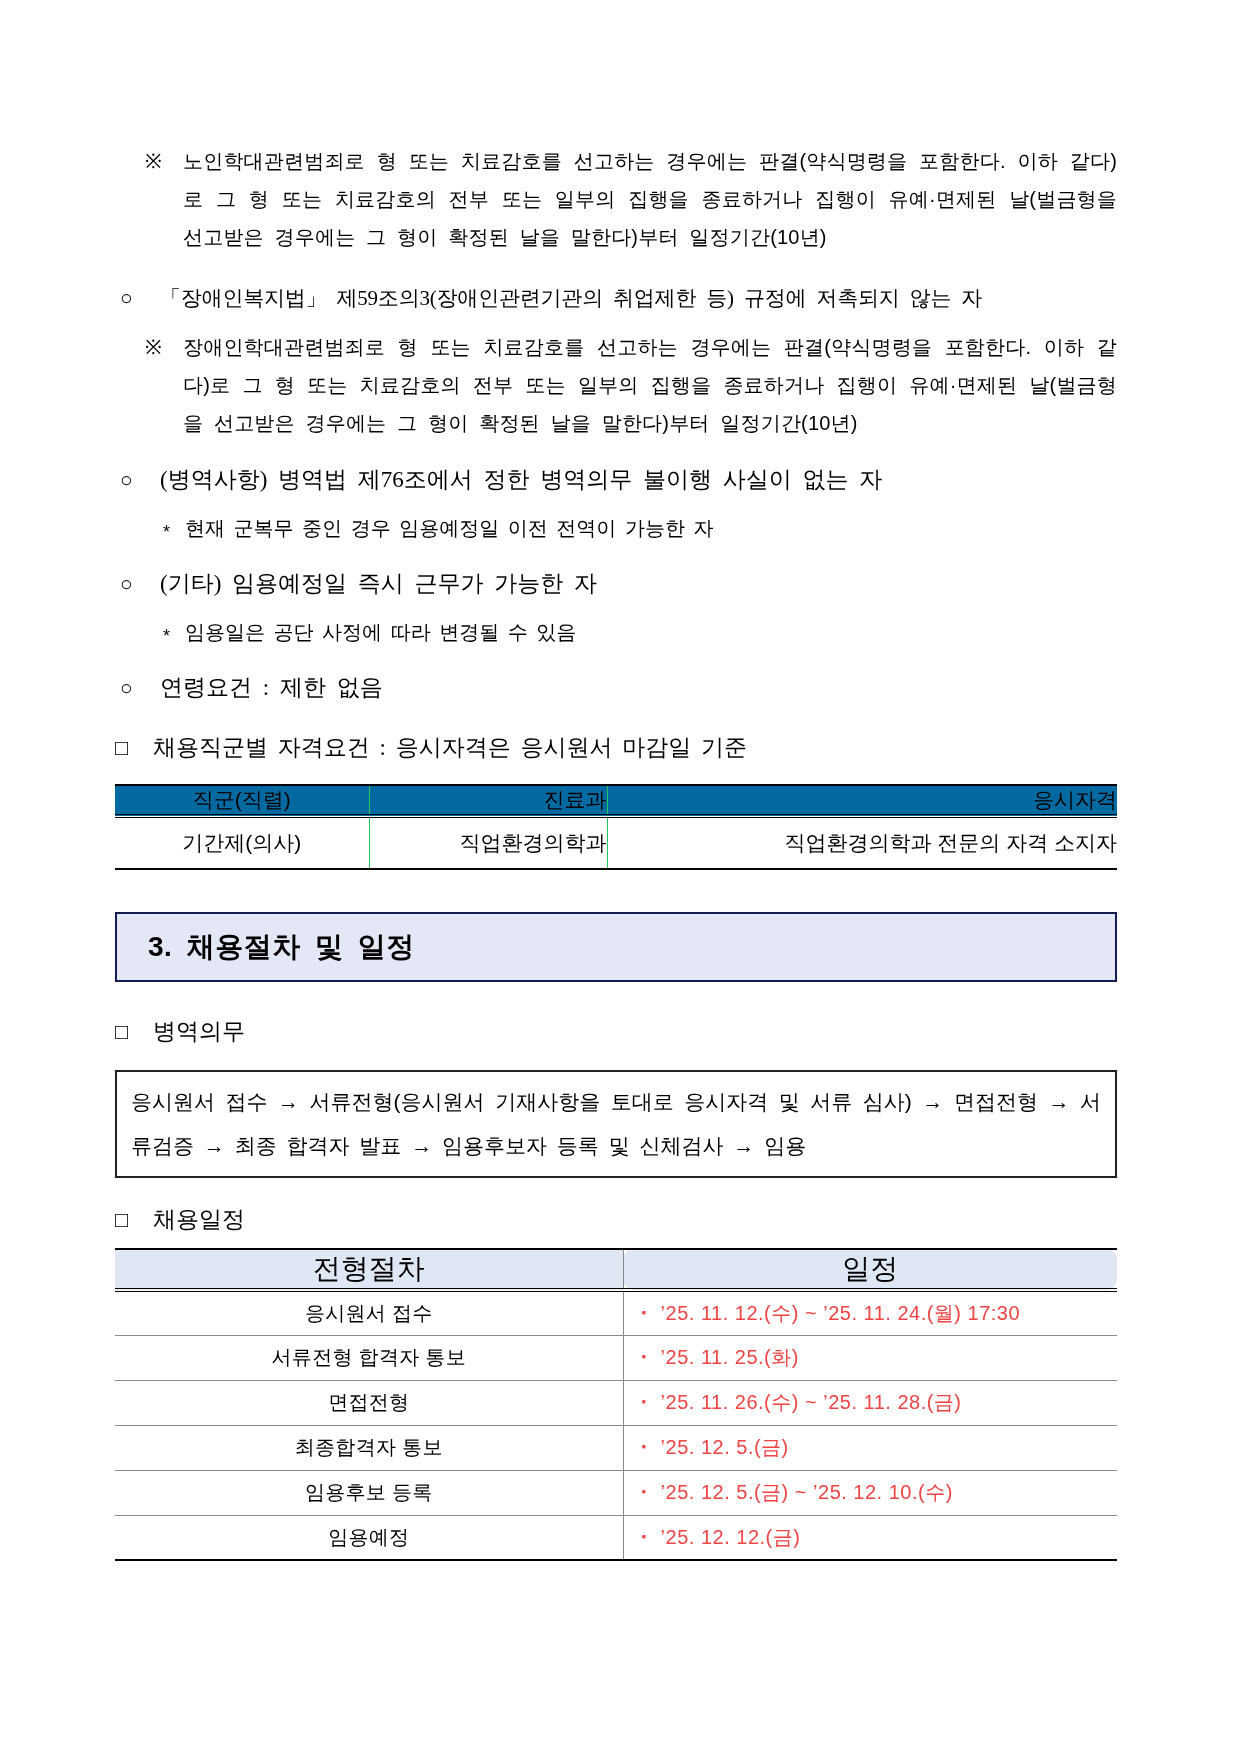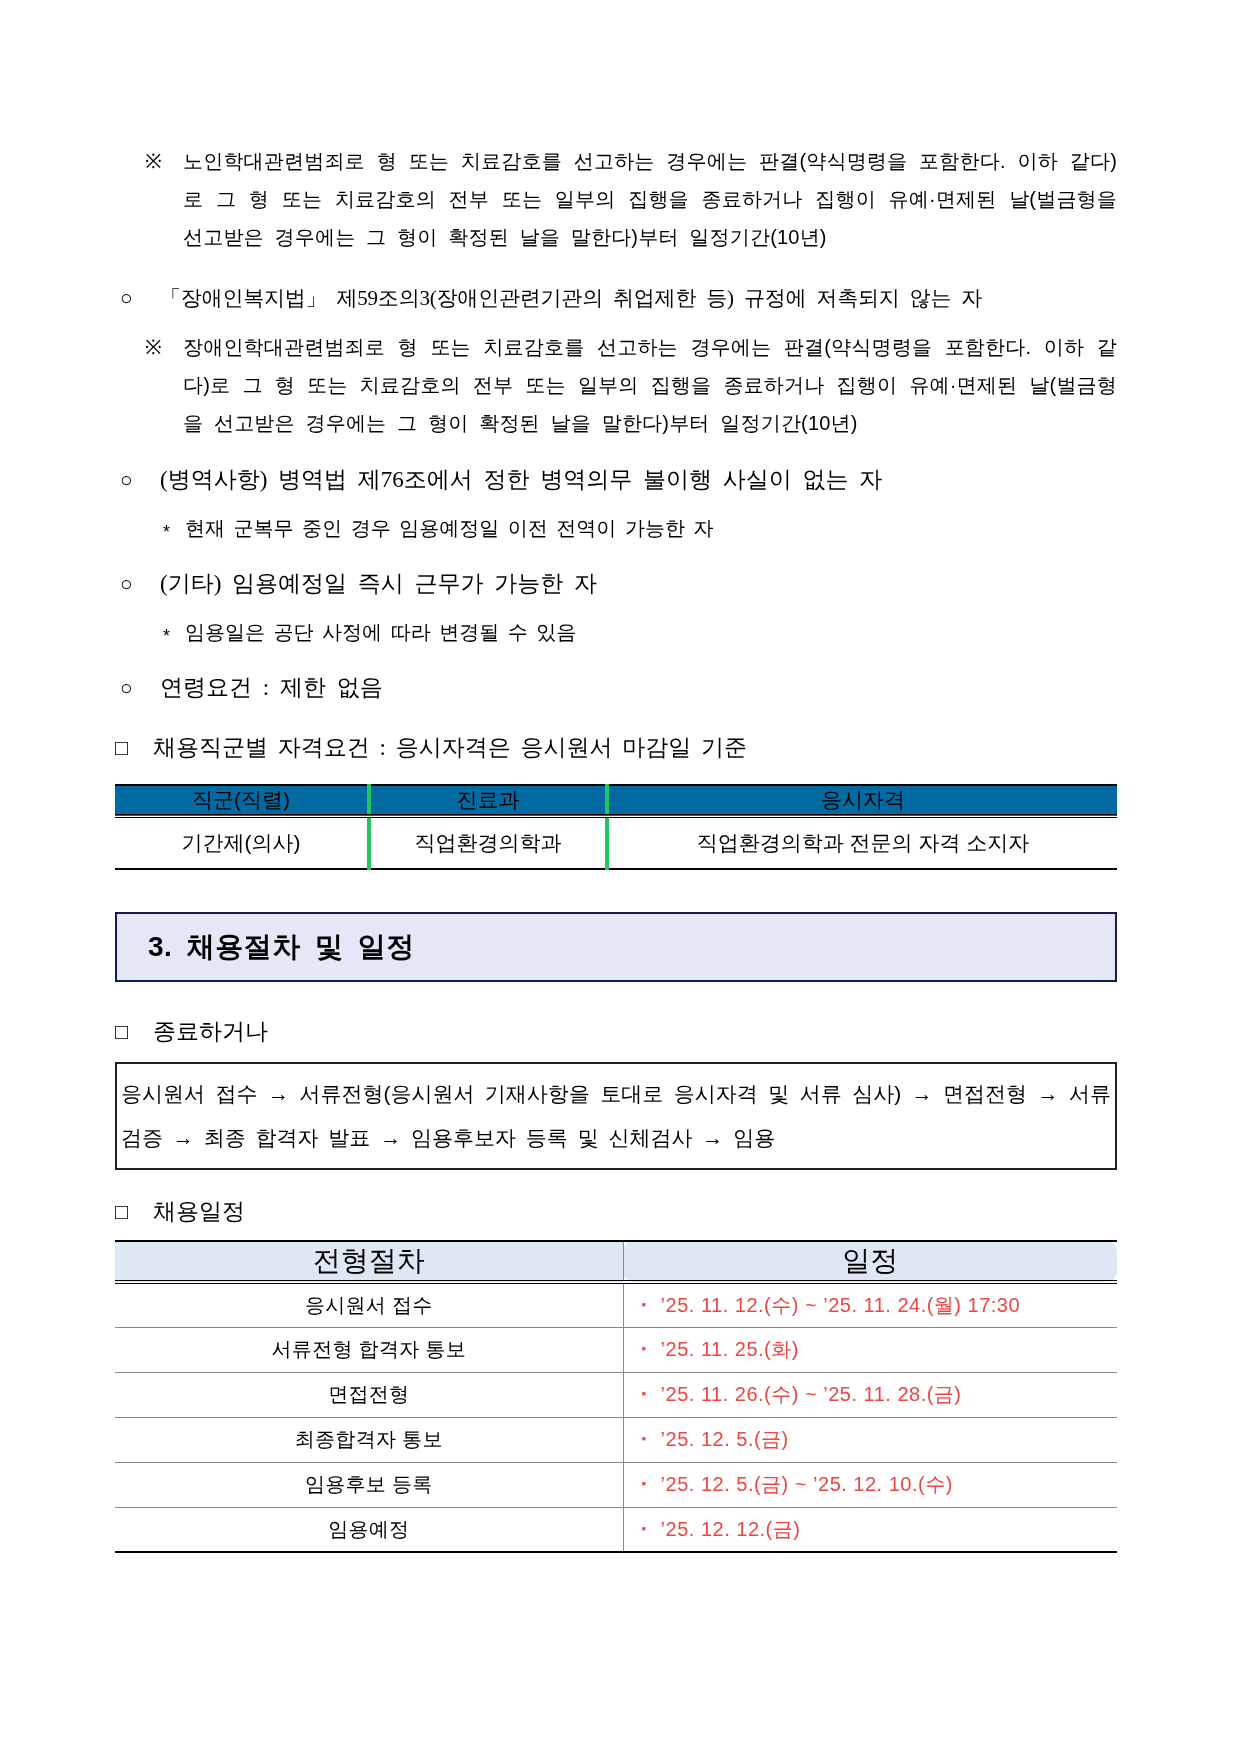--- a/index.html
+++ b/index.html
@@ -75,44 +75,44 @@
   }
   .qual-table th {
     background:#0369a1;
     font-weight:normal;
     height:30px;
     border-bottom:4px double #000;
     text-align:center;
     margin-top:11px;
   }
   .qual-table td { height:53px; text-align:center; }
-  .qual-table th + th, .qual-table td + td { border-left:4px solid #22c55e; }
+  .qual-table th + th, .qual-table td + td { border-left:1px solid #22c55e;text-align:right; }
   .qual-col1 { width:254px; } .qual-col2 { width:238px; }
 
   
   .section-bar {
     margin-top:42px;
     height:70px;
     background:#e4e7f6;
     border:2px solid #141c52;
     display:flex;
     align-items:center;
     padding-left:31px;
     font-size:28px;
     font-weight:bold;
     letter-spacing:0.5px;
     word-spacing:6px;
   }
 
   .mt-proc { margin-top:34px; }
 
   .proc-box {
-    margin-top:14px;
+    margin-top:22px;
     border:2px solid #222;
-    padding:8px 4px;
+    padding:8px 14px;
     font-size:21px;
     line-height:44px;
     text-align:justify;
     word-spacing:4px;
   }
 
   .mt-sched { margin-top:26px; }
 
   
   .sched-table {
@@ -210,21 +210,21 @@
       </tr>
     </tbody>
   </table>
 
   <div class="section-bar">
     <span>3. 채용절차 및 일정</span>
   </div>
 
   <div class="box-heading mt-proc">
     <span class="marker">□</span>
-    <div>종료하거나</div>
+    <div>병역의무</div>
   </div>
 
   <div class="proc-box">
     <span>응시원서 접수 → 서류전형(응시원서 기재사항을 토대로 응시자격 및 서류 심사) → 면접전형 → 서류검증 → 최종 합격자 발표 → 임용후보자 등록 및 신체검사 → 임용</span>
   </div>
 
   <div class="box-heading mt-sched">
     <span class="marker">□</span>
     <div>채용일정</div>
   </div>

